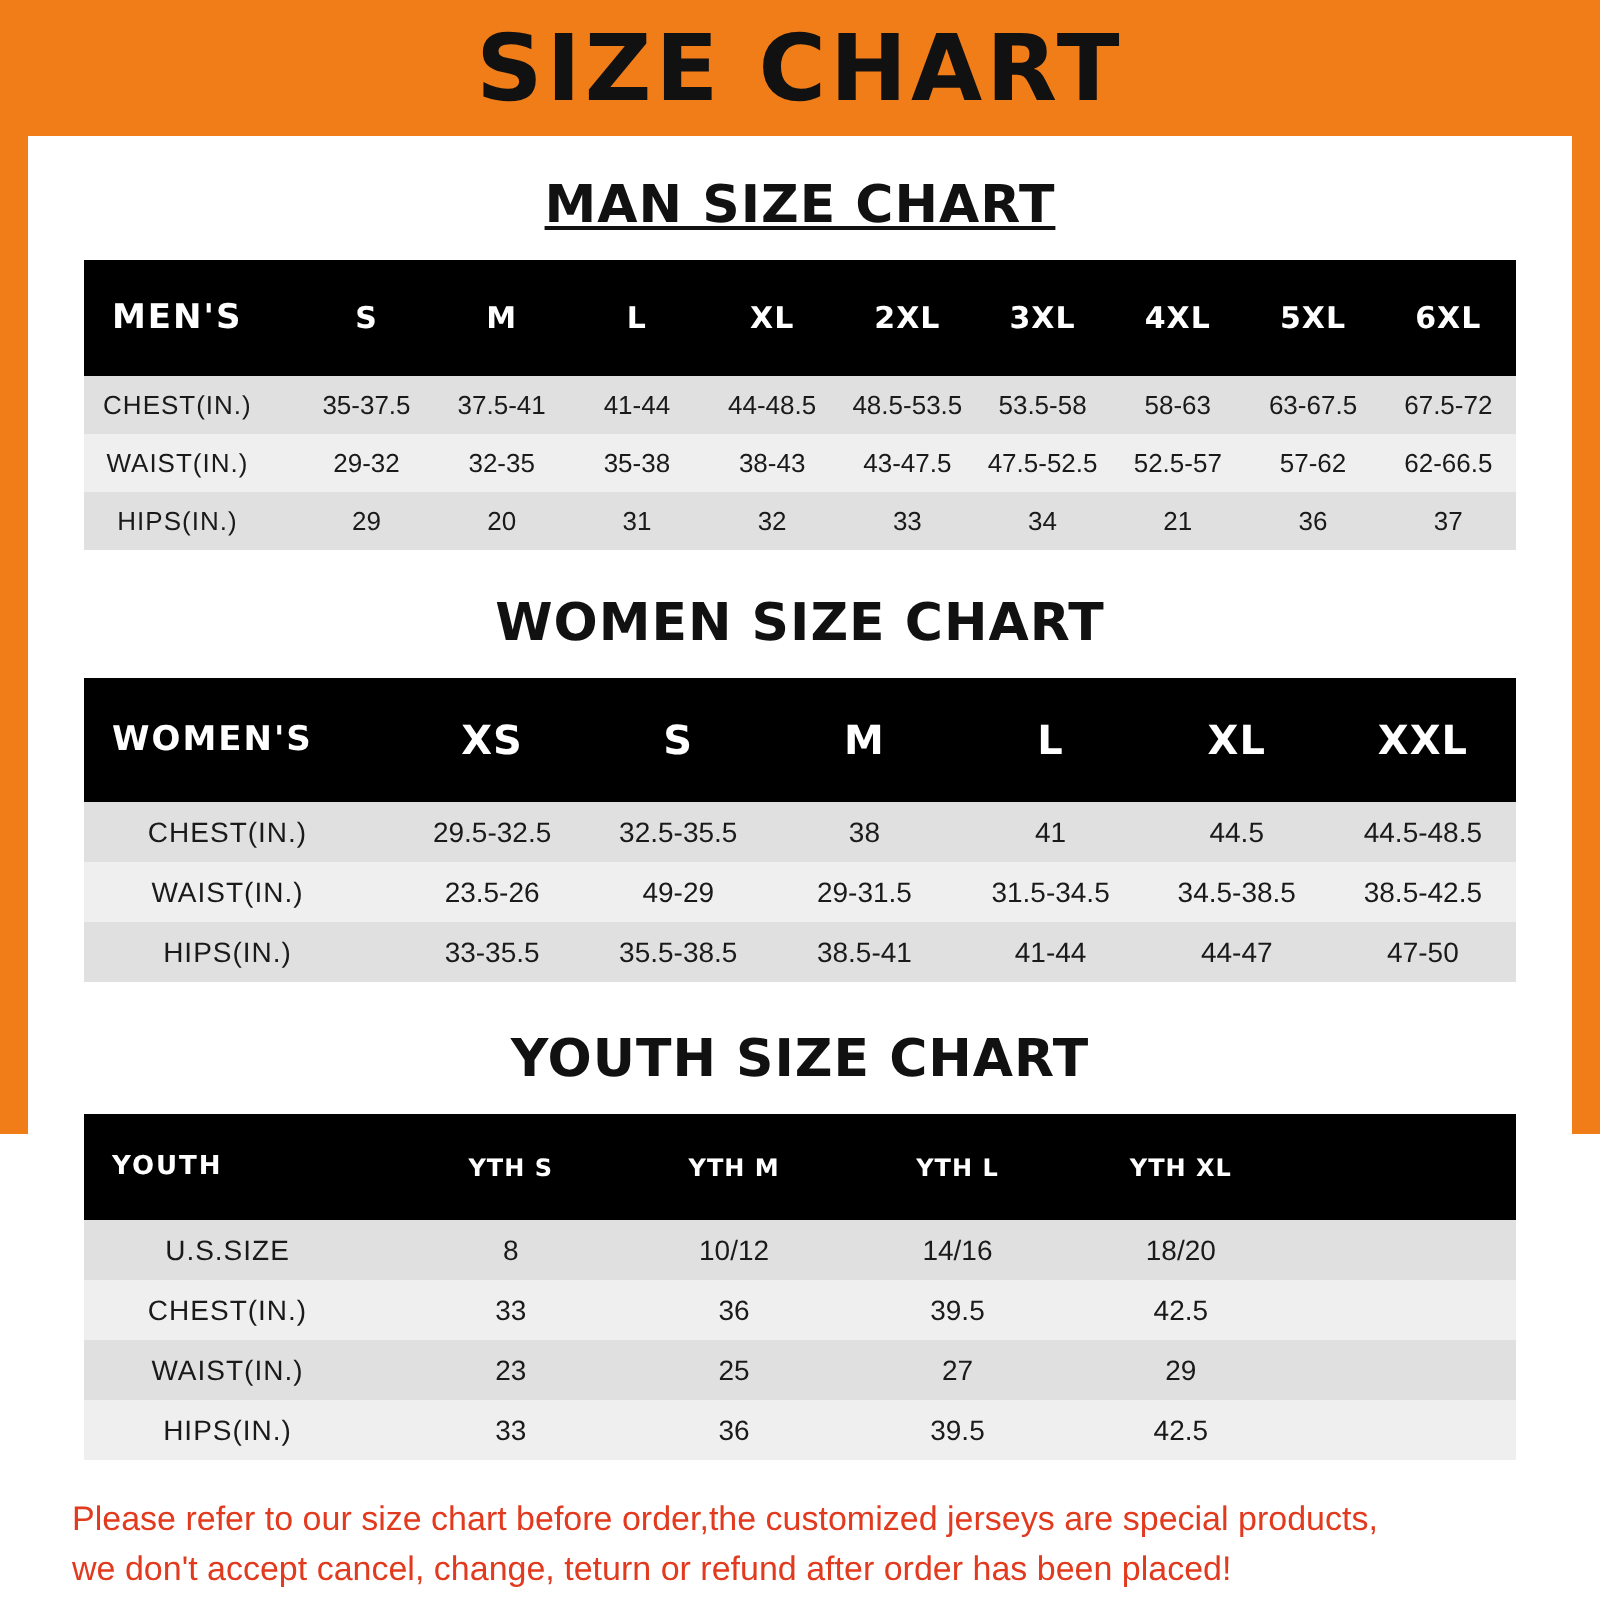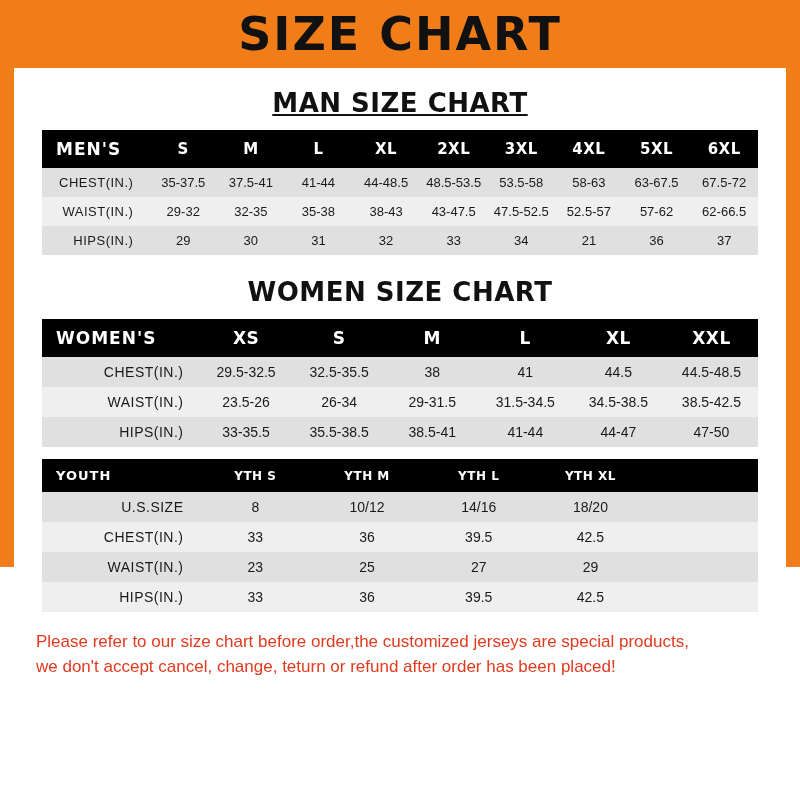--- a/index.html
+++ b/index.html
@@ -56,48 +56,47 @@
     width: 100%;
     border-collapse: collapse;
     table-layout: fixed;
   }
   thead th {
     background: #000000;
     color: #ffffff;
     font-family: "DejaVu Sans", sans-serif;
     font-weight: bold;
     font-size: 15px;
-    padding: 9px 2px;
+    padding: 19px 2px;
     text-align: center;
     letter-spacing: 0.5px;
   }
   thead th.rowhead {
     text-align: left;
     padding-left: 14px;
     font-size: 16px;
     letter-spacing: 1px;
   }
   tbody td {
     font-family: "Liberation Sans", sans-serif;
     font-size: 13px;
     color: #1a1a1a;
     text-align: center;
     padding: 7px 2px;
   }
   tbody td.rowhead {
     font-size: 13px;
     letter-spacing: 0.5px;
-    text-align: right;
     padding-right: 16px;
   }
   tbody tr.odd td { background: #e0e0e0; }
   tbody tr.even td { background: #efefef; }
 
   .men-table thead th.rowhead { font-size: 17px; }
-  .women-table thead th { font-size: 17px; }
+  .women-table thead th { font-size: 20px; }
   .women-table thead th.rowhead { font-size: 17px; }
   .women-table tbody td { font-size: 14px; }
   .women-table tbody td.rowhead { font-size: 14px; }
   .youth-table thead th { font-size: 12px; }
   .youth-table thead th.rowhead { font-size: 13px; }
   .youth-table tbody td { font-size: 14px; }
   .youth-table tbody td.rowhead { font-size: 14px; }
 
   .notice {
     margin: 18px 22px 0 22px;
@@ -168,21 +167,21 @@
           <td>38-43</td>
           <td>43-47.5</td>
           <td>47.5-52.5</td>
           <td>52.5-57</td>
           <td>57-62</td>
           <td>62-66.5</td>
         </tr>
         <tr class="odd">
           <td class="rowhead">HIPS(IN.)</td>
           <td>29</td>
-          <td>30</td>
+          <td>20</td>
           <td>31</td>
           <td>32</td>
           <td>33</td>
           <td>34</td>
           <td>21</td>
           <td>36</td>
           <td>37</td>
         </tr>
       </tbody>
     </table>
@@ -217,39 +216,40 @@
           <td>29.5-32.5</td>
           <td>32.5-35.5</td>
           <td>38</td>
           <td>41</td>
           <td>44.5</td>
           <td>44.5-48.5</td>
         </tr>
         <tr class="even">
           <td class="rowhead">WAIST(IN.)</td>
           <td>23.5-26</td>
-          <td>26-34</td>
+          <td>49-29</td>
           <td>29-31.5</td>
           <td>31.5-34.5</td>
           <td>34.5-38.5</td>
           <td>38.5-42.5</td>
         </tr>
         <tr class="odd">
           <td class="rowhead">HIPS(IN.)</td>
           <td>33-35.5</td>
           <td>35.5-38.5</td>
           <td>38.5-41</td>
           <td>41-44</td>
           <td>44-47</td>
           <td>47-50</td>
         </tr>
       </tbody>
     </table>
   </div>
 
+  <div class="section-title t3">YOUTH SIZE CHART</div>
   <div class="table-wrap">
     <table class="youth-table">
       <colgroup>
         <col style="width:22%">
           <col style="width:15.6%">
           <col style="width:15.6%">
           <col style="width:15.6%">
           <col style="width:15.6%">
           <col style="width:15.6%">
       </colgroup>

